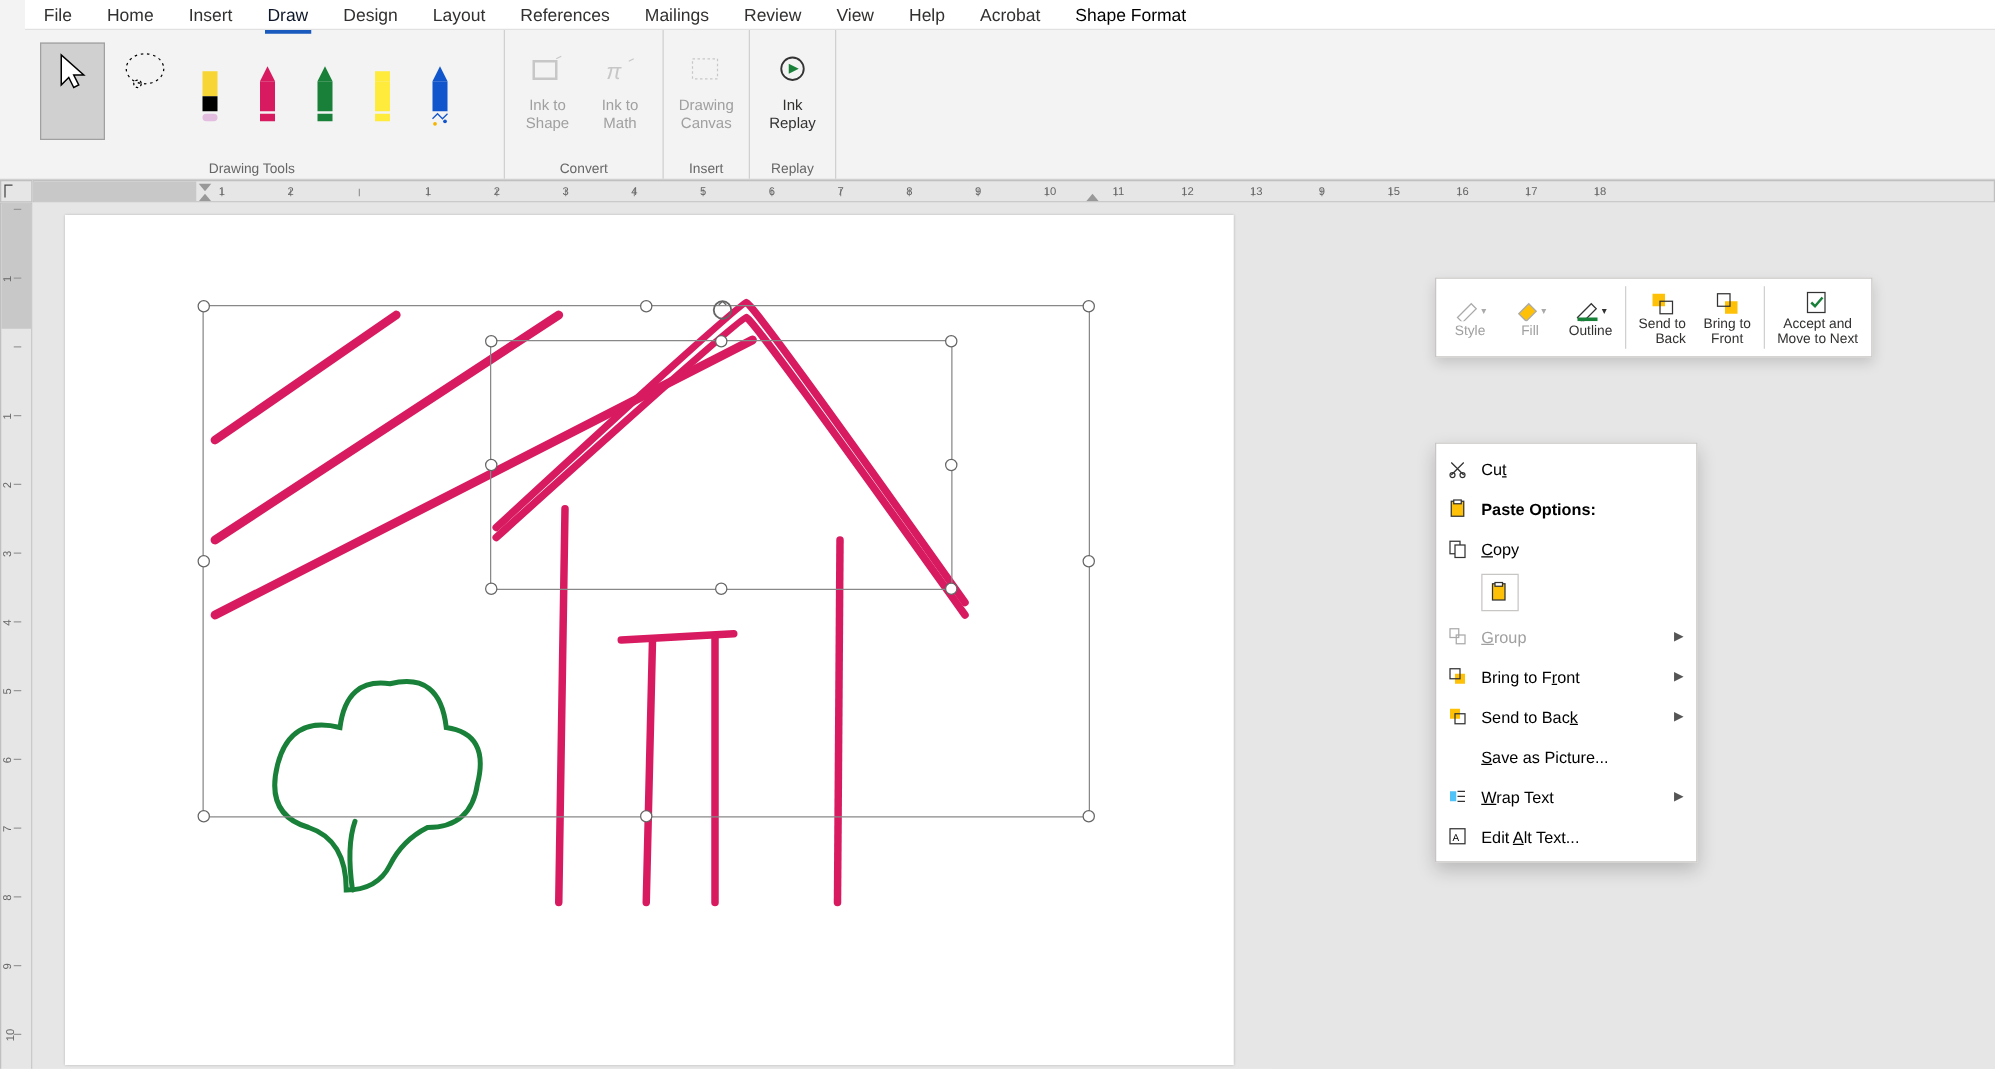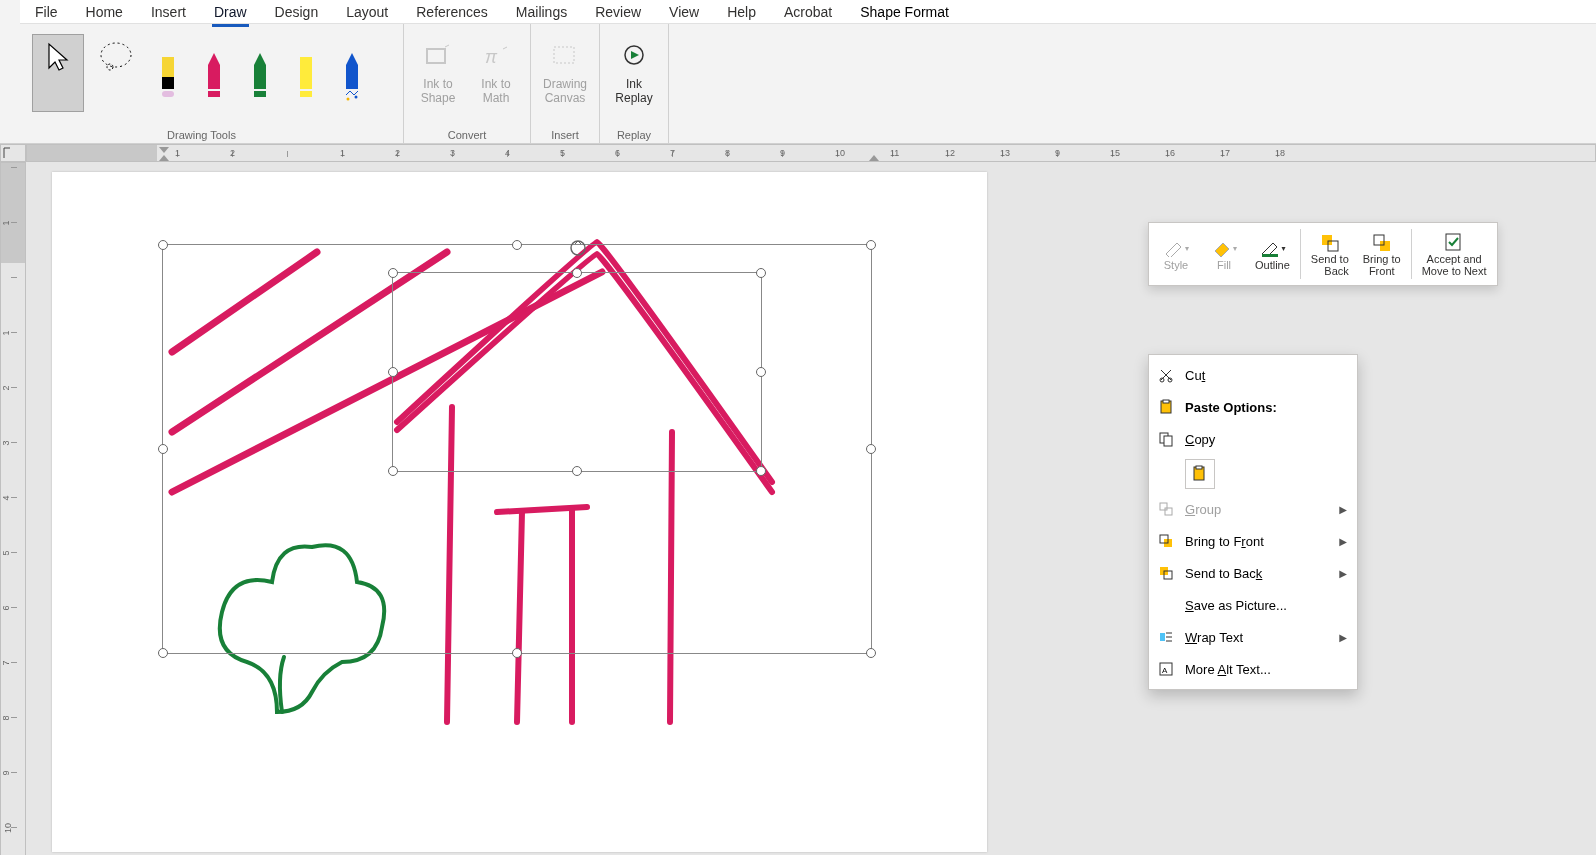--- a/index.html
+++ b/index.html
@@ -535,15 +535,15 @@
     <div class="cm-label"><span class="u">W</span><span>rap Text</span></div>
     <div class="cm-arrow">▶</div>
   </div>
   <div class="cm-item">
     <div class="cm-icon">
         <svg width="16" height="16">
           <rect x="2" y="2" width="12" height="12" fill="none" stroke="#333"></rect>
           <text x="4" y="12" font-size="8">A</text>
         </svg>
       </div>
-    <div class="cm-label"><span>More </span><span class="u">A</span><span>lt Text...</span></div>
+    <div class="cm-label"><span>Edit </span><span class="u">A</span><span>lt Text...</span></div>
   </div>
 </div>
 
 </body></html>

